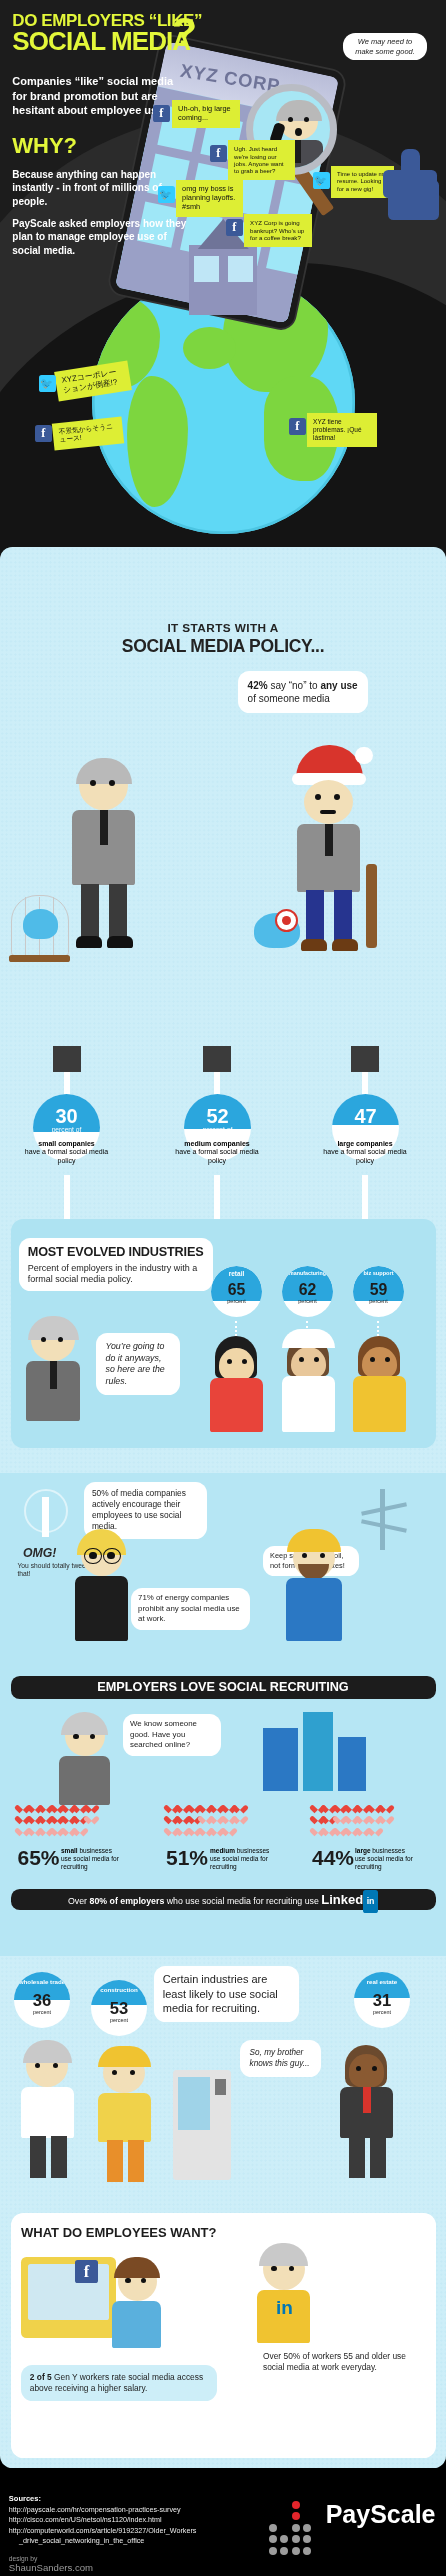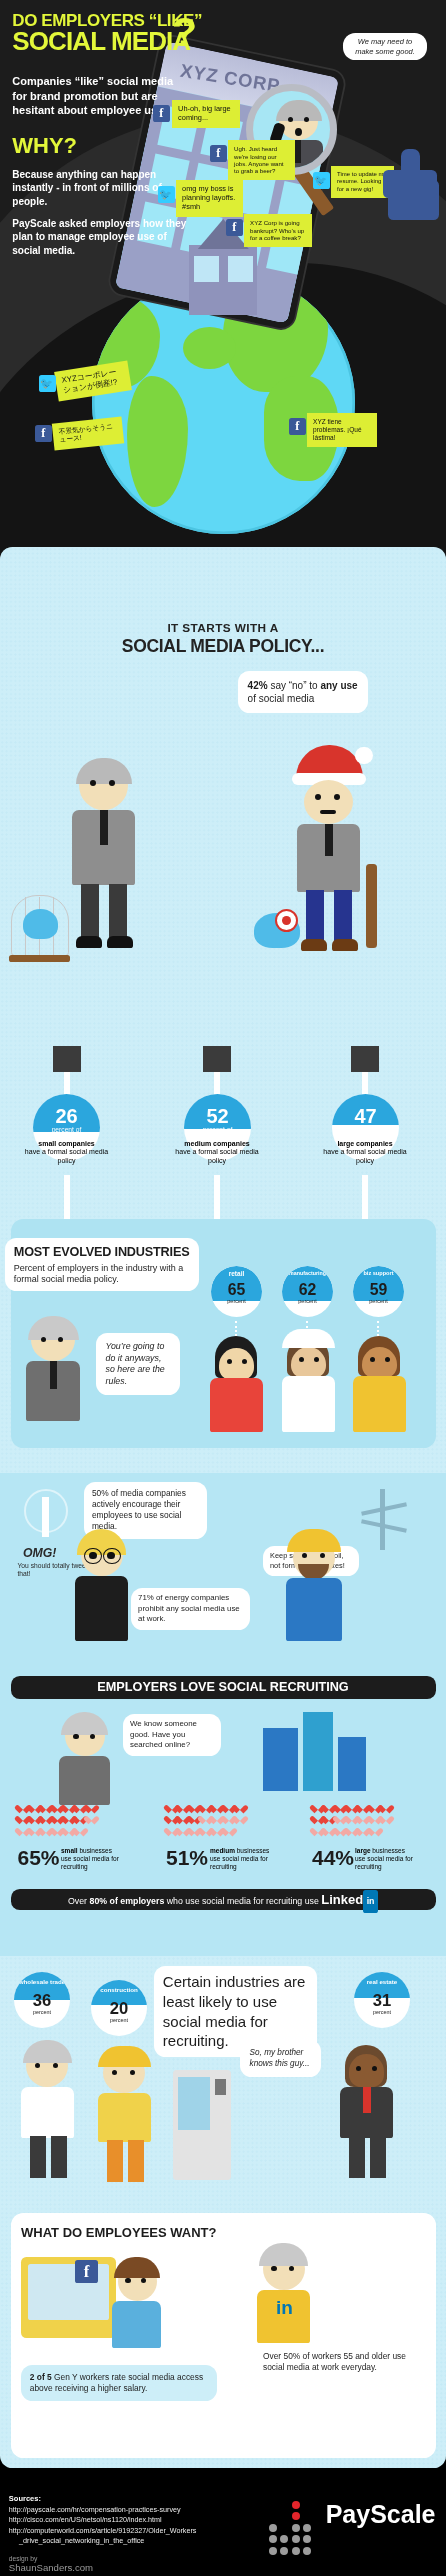--- a/index.html
+++ b/index.html
@@ -258,21 +258,21 @@
       <div style="position:absolute;left:3.5px;top:24.5px;width:54px;height:28px;background:#3b5998;border-radius:5.3px;"></div>
     </div>
   </div>
 
   <div class="light">
 
     <div class="sec-title" style="top:74px;font-size:11.8px;letter-spacing:0.4px;">IT STARTS WITH  A</div>
     <div class="sec-title" style="top:89px;font-size:17.5px;letter-spacing:-0.3px;">SOCIAL MEDIA POLICY...</div>
 
     <div class="card" style="left:238px;top:124px;width:130px;">
-      <b>42%</b><span> say “no” to </span><b>any use</b><span> of social media</span>
+      <b>42%</b><span> say “no” to </span><b>any use</b><span> of someone media</span>
     </div>
 
     <div class="fig" style="left:53px;top:214px;width:105px;height:201px;">
       <div class="head" style="left:26px;top:0;width:49px;height:49px;background:#f2dfb8;"></div>
       <div style="position:absolute;left:23px;top:-3.5px;width:56px;height:26px;background:#b9b9b9;border-radius:28px 28px 0 0;"></div>
       <div class="head" style="left:37px;top:19px;width:6.1px;height:6.1px;background:#111;"></div>
       <div class="head" style="left:56px;top:19px;width:6.1px;height:6.1px;background:#111;"></div>
       <div class="body-sh" style="left:19px;top:49px;width:63px;height:75px;background:#8e8e8e;"></div>
       <div style="position:absolute;left:47px;top:49px;width:7.9px;height:35px;background:#1d1d1d;"></div>
       <div class="leg" style="left:28px;top:123px;width:17.5px;height:58px;background:#3a3a3a;"></div>
@@ -314,21 +314,21 @@
     <div class="stem" style="left:64px;top:521px;height:53px;"></div>
     <div class="stem" style="left:214px;top:521px;height:53px;"></div>
     <div class="stem" style="left:362px;top:521px;height:53px;"></div>
 
     <div style="position:absolute;left:53px;top:499px;width:28px;height:26px;background:#3b3b3b;"></div>
     <div style="position:absolute;left:203px;top:499px;width:28px;height:26px;background:#3b3b3b;"></div>
     <div style="position:absolute;left:351px;top:499px;width:28px;height:26px;background:#3b3b3b;"></div>
 
     <div class="circle-stat" style="left:33px;top:547px;">
       <div class="circle-fill" style="height:57%;"></div>
-      <div class="cs-num">26</div>
+      <div class="cs-num">30</div>
       <div class="cs-sub">percent of</div>
     </div>
     <div class="circle-stat" style="left:184px;top:547px;">
       <div class="circle-fill" style="height:52%;"></div>
       <div class="cs-num">52</div>
       <div class="cs-sub">percent of</div>
     </div>
     <div class="circle-stat" style="left:332px;top:547px;">
       <div class="circle-fill" style="height:47%;"></div>
       <div class="cs-num">47</div>
@@ -347,21 +347,21 @@
       <b>large companies</b><br>
       <span>have a formal social media policy</span>
     </div>
 
     <div class="stem" style="left:64px;top:628px;height:44px;"></div>
     <div class="stem" style="left:214px;top:628px;height:44px;"></div>
     <div class="stem" style="left:362px;top:628px;height:44px;"></div>
 
     <div class="panel" style="left:10.5px;top:672px;width:425px;height:229px;background:#aee3f2;"></div>
 
-    <div class="card" style="left:5px;top:691px;width:194px;padding:6.1px 8.8px;">
+    <div class="card" style="left:19px;top:691px;width:194px;padding:6.1px 8.8px;">
       <div style="font-size:12.7px;font-weight:bold;letter-spacing:-0.2px;">MOST EVOLVED INDUSTRIES</div>
       <div style="font-size:9px;line-height:1.25;margin-top:1.8px;">Percent of employers in the industry with a formal social media policy.</div>
     </div>
 
     <div class="card" style="left:96px;top:786px;width:84px;font-style:italic;font-size:8.8px;">You’re going to do it anyways, so here are the rules.</div>
 
     <div class="ind-circle" style="left:211px;top:719px;">
       <div class="ind-fill"></div>
       <div class="ind-name">retail</div>
       <div class="ind-num">65</div>
@@ -560,32 +560,32 @@
     <div style="position:absolute;left:355px;top:1300px;width:61px;font-size:6.5px;line-height:1.2;">
       <b>large</b>
       <span>businesses use social media for recruiting</span>
     </div>
 
     <div class="hdrbar" style="left:10.5px;top:1342px;width:425px;height:21px;line-height:21px;font-size:8.8px;font-weight:normal;">
       <span>Over </span><b>80% of employers</b><span> who use social media for recruiting use </span><b style="font-size:13px;">Linked</b><span class="linkedin">in</span>
     </div>
 
 
-    <div class="card" style="left:154px;top:1419px;width:163px;font-size:15px;padding:6.1px 8.8px;">Certain industries are least likely to use social media for recruiting.</div>
+    <div class="card" style="left:154px;top:1419px;width:145px;font-size:11px;padding:6.1px 8.8px;">Certain industries are least likely to use social media for recruiting.</div>
 
     <div class="hold-circle" style="left:14px;top:1425px;">
       <div class="hold-fill"></div>
       <div class="hold-name">wholesale trade</div>
       <div class="hold-num">36</div>
       <div class="hold-sub">percent</div>
     </div>
     <div class="hold-circle" style="left:91px;top:1433px;">
       <div class="hold-fill" style="height:24.5px;"></div>
       <div class="hold-name">construction</div>
-      <div class="hold-num">20</div>
+      <div class="hold-num">53</div>
       <div class="hold-sub">percent</div>
     </div>
     <div class="hold-circle" style="left:354px;top:1425px;">
       <div class="hold-fill" style="height:26px;"></div>
       <div class="hold-name">real estate</div>
       <div class="hold-num">31</div>
       <div class="hold-sub">percent</div>
     </div>
 
     <div class="card" style="left:240px;top:1493px;width:81px;font-style:italic;font-size:8.2px;">So, my brother knows this guy...</div>

